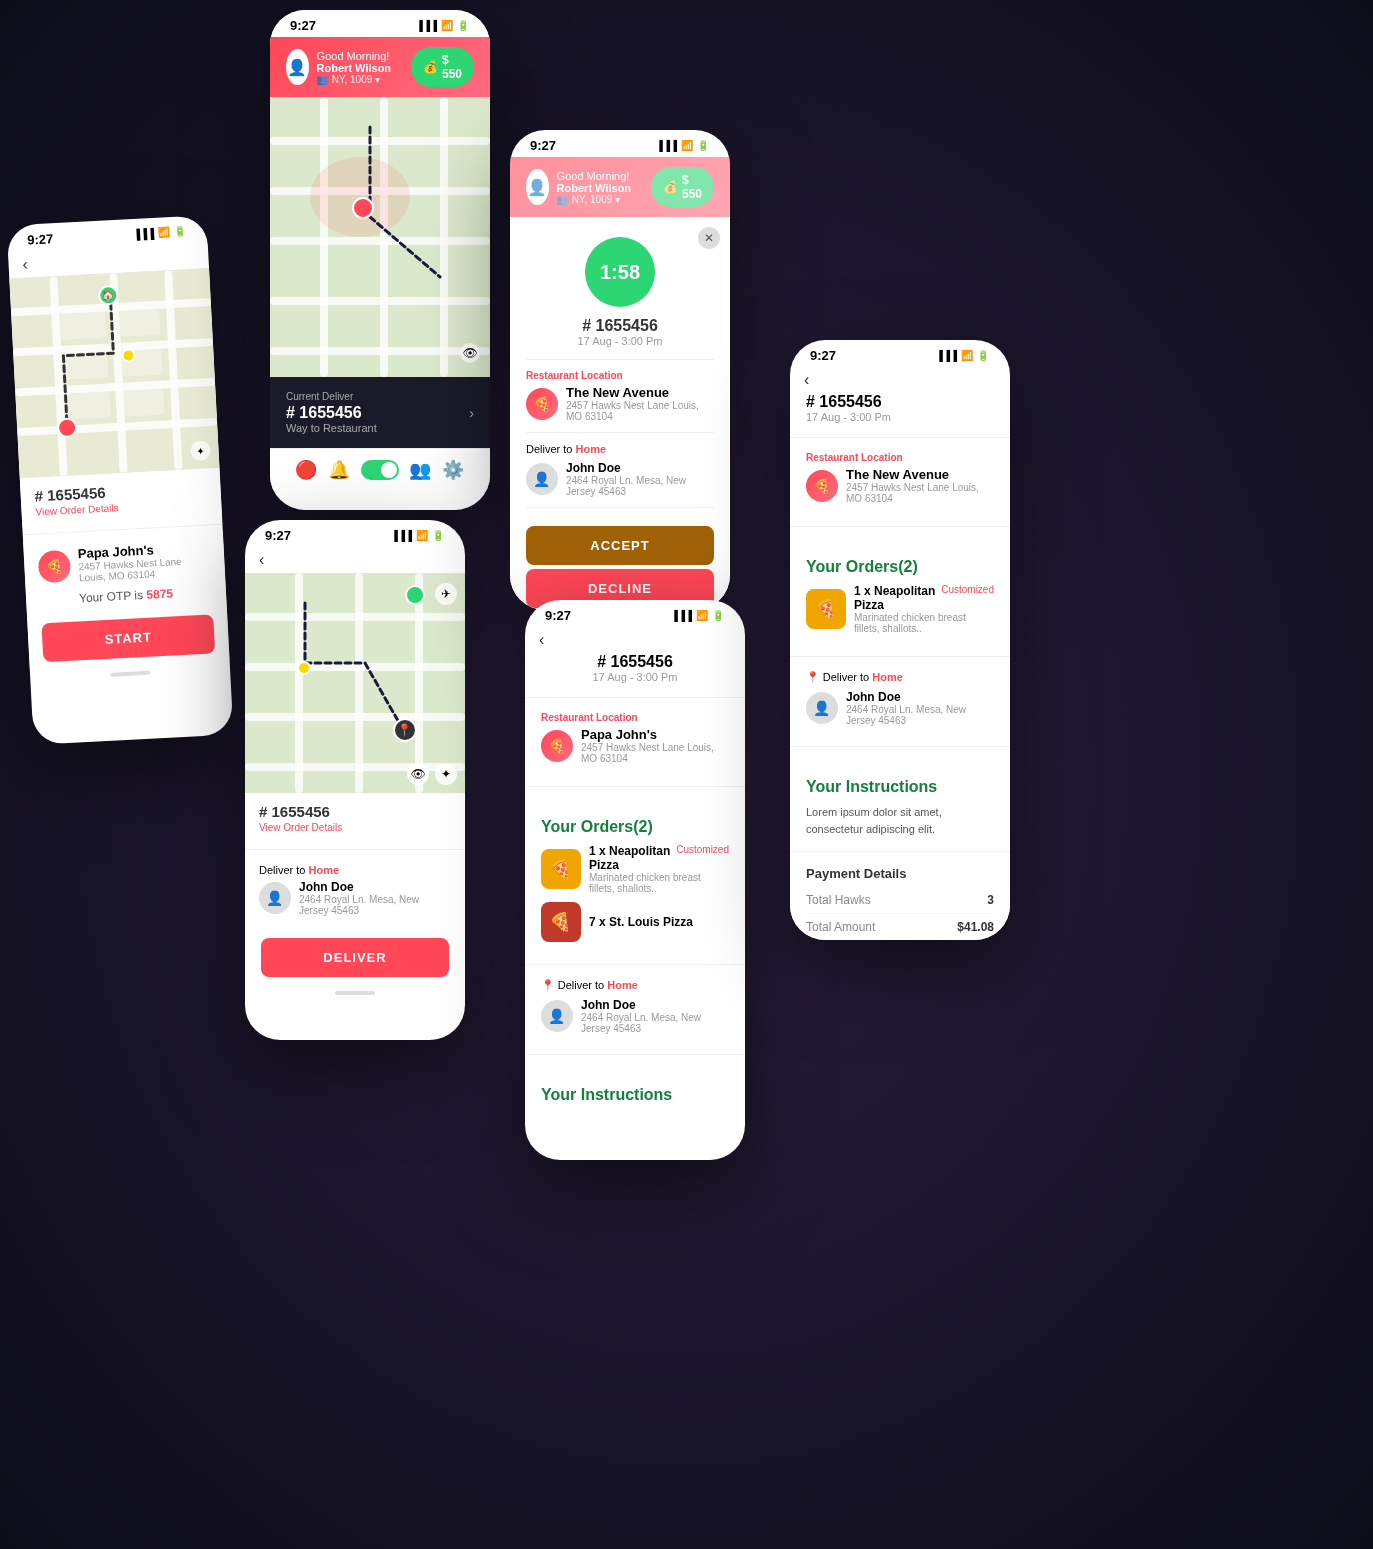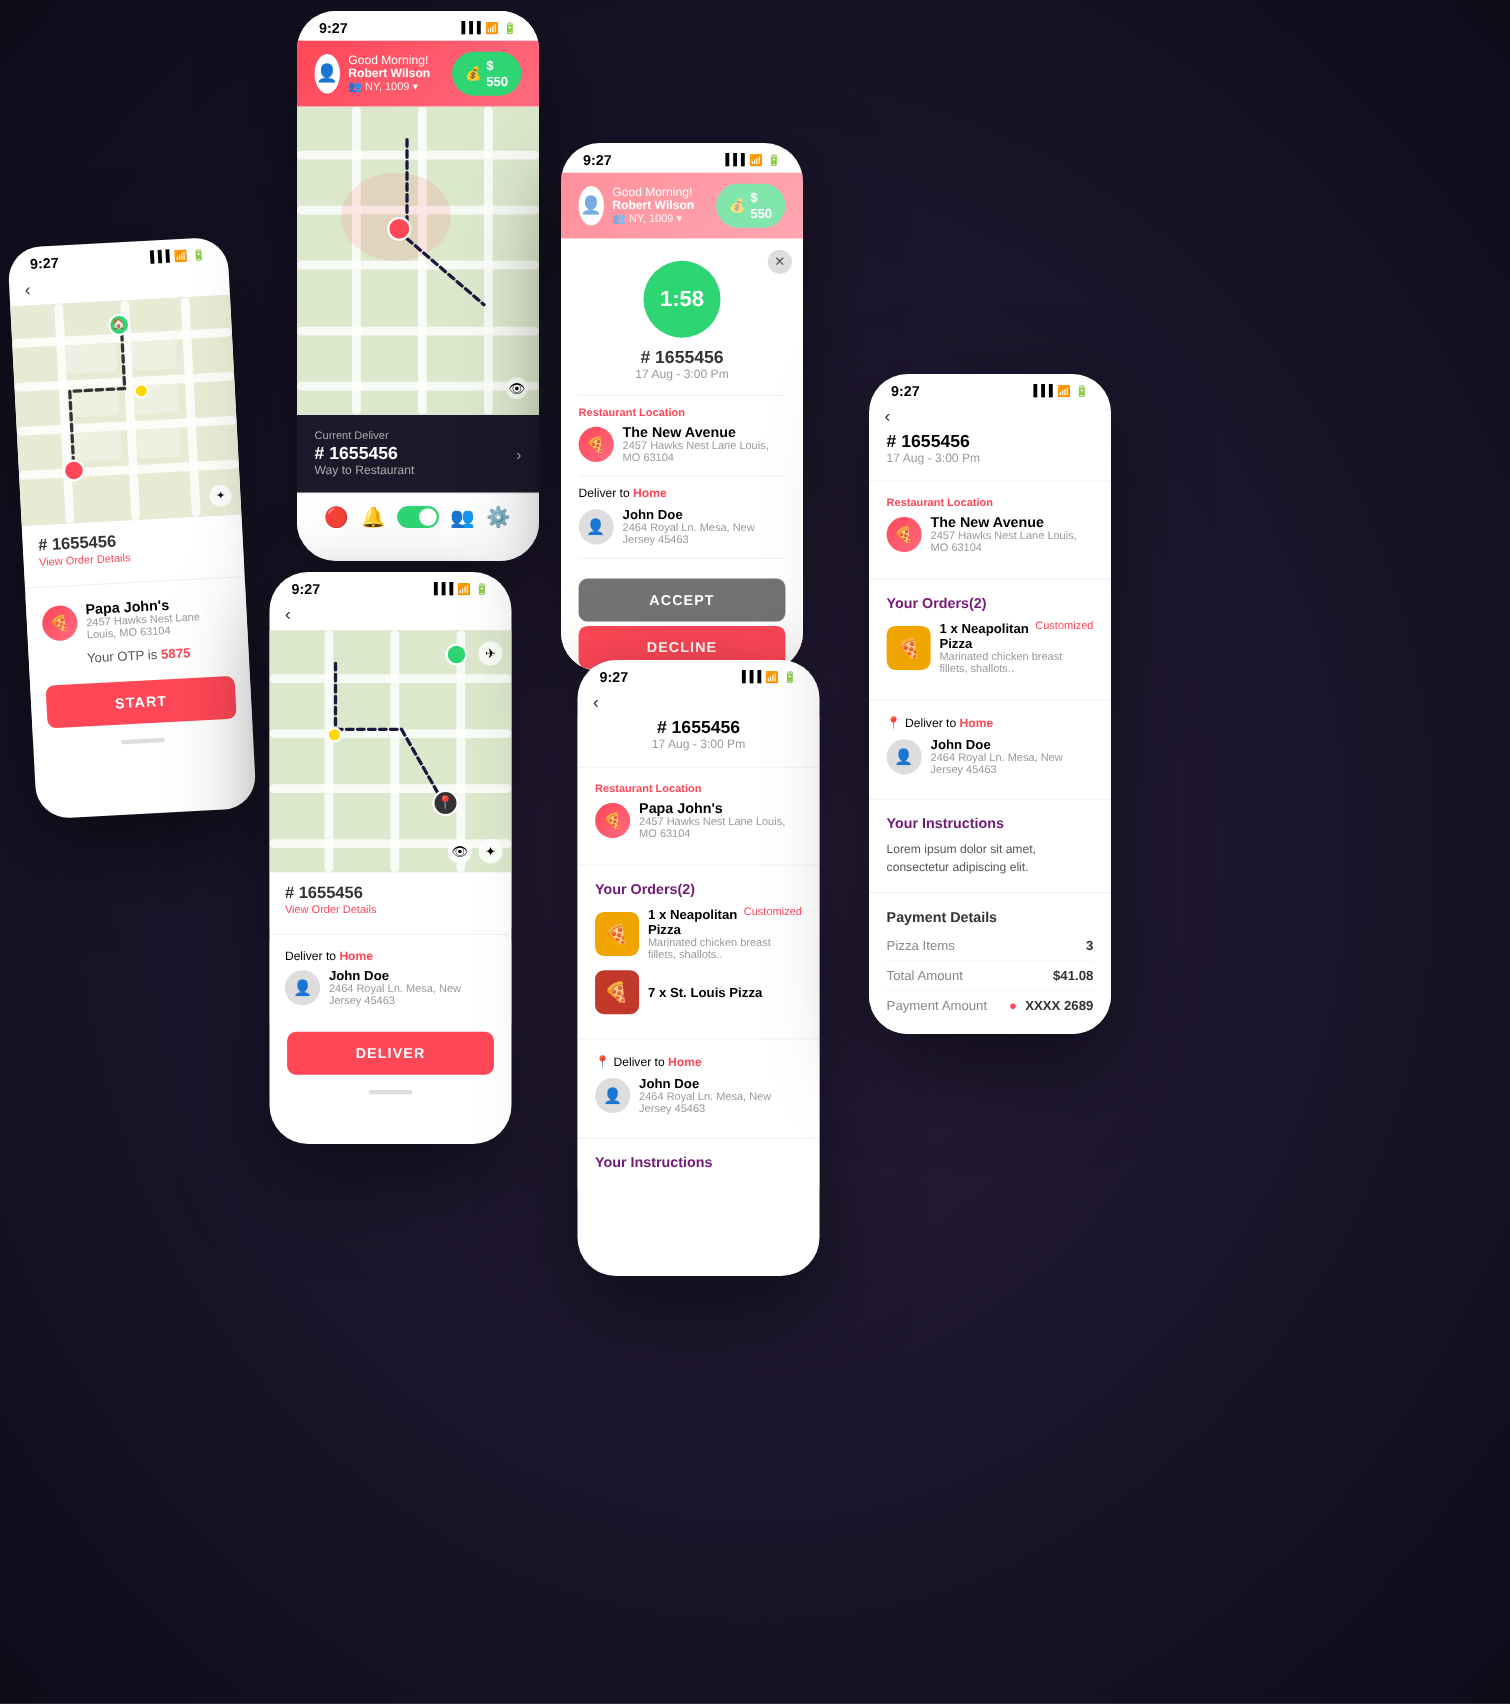--- a/index.html
+++ b/index.html
@@ -114,21 +114,21 @@
     .rest-avatar {
       width: 32px; height: 32px; border-radius: 50%;
       background: linear-gradient(135deg, #ff4757, #ff6b81);
       display: flex; align-items: center; justify-content: center;
       font-size: 14px; color: #fff; flex-shrink: 0;
     }
     .rest-name { font-size: 13px; font-weight: 700; }
     .rest-addr { font-size: 10px; color: #999; }
 
     .btn-accept {
-      background: #737373;
+      background: #a16207;
       color: #fff;
       border: none;
       border-radius: 8px;
       padding: 12px;
       width: 100%;
       font-size: 13px;
       font-weight: 700;
       letter-spacing: 1px;
       cursor: pointer;
       margin-bottom: 4px;
@@ -353,21 +353,21 @@
     }
 
     .scroll-indicator {
       width: 40px; height: 4px;
       background: #ddd; border-radius: 2px;
       margin: 6px auto 4px;
     }
 
     .divider { height: 1px; background: #f0f0f0; margin: 6px 0; }
 
-    .your-orders-title { font-size: 13px; font-weight: 700; color: #701a75; margin-bottom: 8px; }
+    .your-orders-title { font-size: 16px; font-weight: 700; color: #15803d; margin-bottom: 8px; margin-top: 17px; }
     .payment-section-title { font-size: 13px; font-weight: 700; color: #333; margin-bottom: 6px; }
   </style>
 </head>
 <body>
 
 <div class="phone-wrapper" id="phone1" style="left: 20px; top: 220px; width: 200px; height: 520px; transform: rotate(-3deg);">
 
   <div class="status-bar">
     <span class="time">9:27</span>
     <div class="status-icons">
@@ -808,21 +808,21 @@
     <div style="padding: 8px 16px;">
       <div class="your-orders-title">Your Instructions</div>
       <p class="instructions-text">Lorem ipsum dolor sit amet, consectetur adipiscing elit.</p>
     </div>
 
     <div class="divider"></div>
 
     <div style="padding: 8px 16px;">
       <div class="payment-section-title">Payment Details</div>
       <div class="payment-row">
-        <span class="payment-label">Pizza Items</span>
+        <span class="payment-label">Total Hawks</span>
         <span class="payment-value">3</span>
       </div>
       <div class="payment-row">
         <span class="payment-label">Total Amount</span>
         <span class="payment-value">$41.08</span>
       </div>
       <div class="payment-row">
         <span class="payment-label">Payment Amount</span>
         <span class="payment-value">
           <span class="card-dot">●</span>

